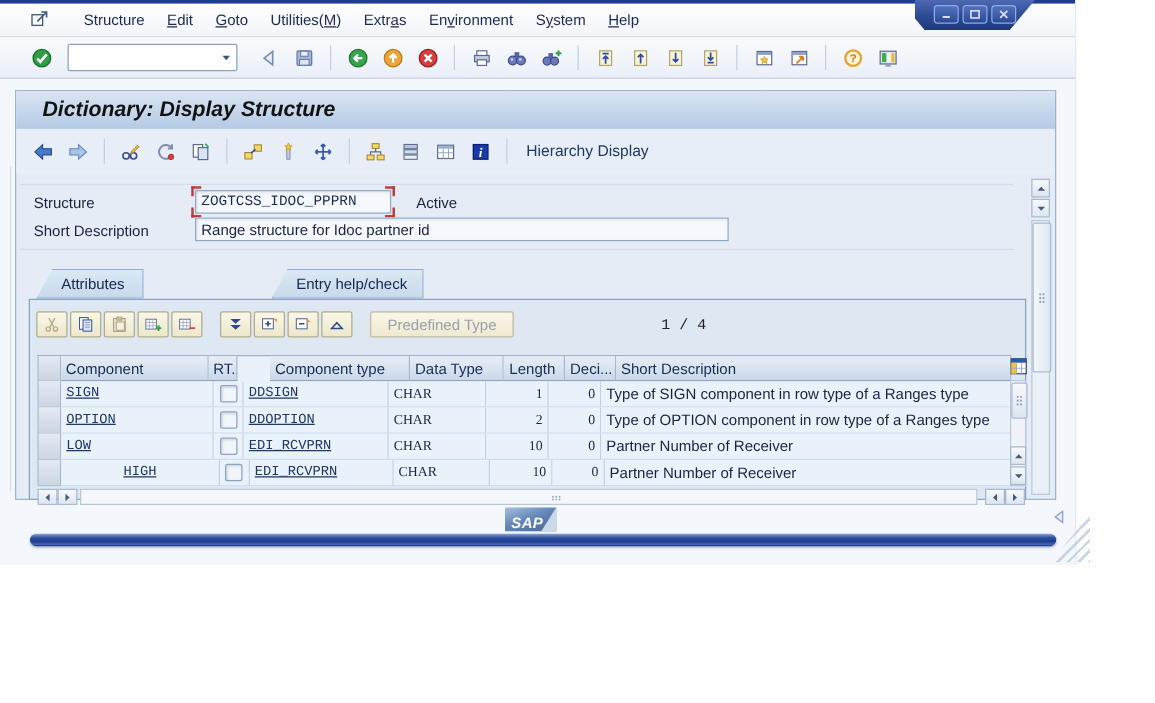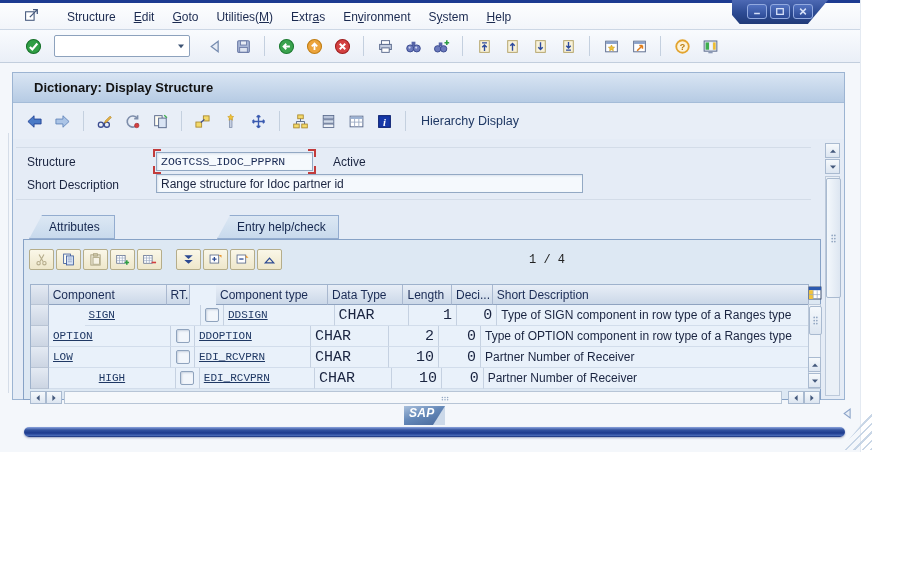--- a/index.html
+++ b/index.html
@@ -34,21 +34,21 @@
   .cmdinput{flex:1;border:none;outline:none;height:16px;font-size:12px;padding:0 3px;min-width:0;
     font-family:"Liberation Sans",sans-serif;background:transparent;}
   .cmddrop{width:16px;height:18px;display:inline-flex;align-items:center;justify-content:center;}
   .cmddrop svg{width:12px;height:12px;}
   
   .mb{position:absolute;left:12px;top:72px;width:833px;height:328px;box-sizing:border-box;
     border:1px solid #9cb4d2;background:#e5ecf6;}
   .titlebar{position:absolute;left:0;top:0;right:0;height:30px;
     background:linear-gradient(180deg,#d9e5f3 0%,#b6cbe4 100%);border-bottom:1px solid #a4bcd8;
     display:flex;align-items:center;padding-left:21px;box-sizing:border-box;}
-  .title{font-size:13px;font-weight:bold;color:#121212;}
+  .title{font-size:17px;font-weight:bold;font-style:italic;color:#121212;}
   .apptoolbar{position:absolute;left:0;top:30px;right:0;height:36px;background:#e8eef7;
     display:flex;align-items:center;padding-left:10px;box-sizing:border-box;gap:5px;}
   .appbtn{width:23px;height:22px;display:inline-flex;align-items:center;justify-content:center;}
   .appbtn svg{width:17px;height:17px;}
   .app-text-btn{font-size:12.5px;color:#1f3864;padding:3px 11px;white-space:nowrap;cursor:default;}
   .leftline{position:absolute;left:7px;top:31px;width:1px;height:368px;background:#d5dde8;}
   
   .flabel{position:absolute;font-size:12px;color:#1a2440;height:18px;line-height:18px;}
   .field{position:absolute;height:19px;box-sizing:border-box;background:#f5f9fd;border:1px solid #93a9c4;
     display:flex;align-items:center;padding:0 4px;box-shadow:inset 1px 1px 2px rgba(140,160,190,.25);}
@@ -86,21 +86,21 @@
   .comp-table{position:absolute;left:6px;top:44px;width:778px;border-top:1px solid #9eb2cc;
     border-left:1px solid #9eb2cc;box-sizing:content-box;background:#e9f1fa;}
   .trow{display:flex;}
   .tcell{box-sizing:border-box;height:21px;display:flex;align-items:center;padding:0 4px;
     border-right:1px solid #c5d1e1;border-bottom:1px solid #d2ddeb;background:#e9f1fa;overflow:hidden;white-space:nowrap;}
   .th{height:20px;background:linear-gradient(180deg,#e8eef7 0%,#cbd8e8 100%);
     border-right:1px solid #a9b8cf;border-bottom:1px solid #8fa3c0;font-size:12px;color:#1a2b55;}
   .sel{background:linear-gradient(180deg,#e4eaf3,#ccd5e3);border-right:1px solid #a9b8cf;
     border-bottom:1px solid #b9c4d4;}
   .lnk{color:#1f3864;text-decoration:underline;font-family:"Liberation Mono",monospace;font-size:11px;cursor:pointer;}
-  .mono{font-family:Liberation Mono, monospace;font-size:15px;color:#1a2440;}
+  .mono{font-family:Liberation Serif, serif;font-size:11px;color:#1a2440;}
   .rt{justify-content:center;}
   .num{justify-content:flex-end;}
   .desc{font-size:12px;color:#1a2440;}
   .cb{width:12px;height:12px;background:#f2f6fb;border:1px solid #8fa3bd;border-radius:2px;
     box-shadow:inset 1px 1px 2px rgba(120,140,170,.35);}
   
   .sbtn{background:linear-gradient(180deg,#f6f9fc,#dde6f1);border:1px solid #a9bad0;box-sizing:border-box;
     display:flex;align-items:center;justify-content:center;}
   .sbtn svg{width:10px;height:10px;}
   .tconfig{position:absolute;left:784px;top:45px;width:14px;height:16px;display:flex;}
@@ -120,21 +120,21 @@
   .hgrip svg{width:8px;height:9px;transform:rotate(90deg);}
   .main-vscroll{position:absolute;left:812px;top:70px;width:15px;height:253px;display:flex;flex-direction:column;}
   .mvbtn{width:15px;height:15px;flex:0 0 auto;}
   .mvtrack{flex:1;margin-top:2px;background:#eaf0f7;border:1px solid #bcc9da;box-sizing:border-box;position:relative;}
   .mvthumb{position:absolute;left:0px;top:1px;width:13px;height:118px;border:1px solid #a9bad0;border-radius:2px;
     background:linear-gradient(90deg,#f4f8fc,#dde6f1);display:flex;align-items:center;justify-content:center;}
   .mvthumb svg{width:7px;height:11px;}
   
   .saplogo{position:absolute;left:404px;top:406px;width:41px;height:19px;overflow:hidden;
     background:linear-gradient(160deg,#a9c0dc 0%,#6488b8 45%,#47679a 100%);
-    display:flex;align-items:flex-start;padding-left:5px;box-sizing:border-box;}
+    display:flex;align-items:flex-end;padding-left:5px;box-sizing:border-box;}
   .saplogo span{color:#ffffff;font-weight:bold;font-style:italic;font-size:12px;letter-spacing:.3px;}
   .sapwedge{position:absolute;right:0;top:0;width:0;height:0;border-bottom:19px solid #ccd9e9;
     border-left:12px solid transparent;}
   .hollowleft{position:absolute;left:840px;top:406px;width:16px;height:16px;display:flex;}
   .hollowleft svg{width:15px;height:15px;}
   .statusbar{position:absolute;left:24px;top:427px;width:821px;height:10px;border-radius:5px;
     background:linear-gradient(180deg,#8ca4dd 0%,#33539f 30%,#1c3a8e 60%,#4667b4 85%,#132c74 100%);
     box-shadow:0 1px 2px rgba(30,50,110,.4);}
   .gripcorner{position:absolute;left:836px;top:410px;width:36px;height:40px;opacity:.85;
     background:repeating-linear-gradient(135deg,transparent 0 4px,#bfcfe2 4px 6px);
@@ -481,37 +481,38 @@
                   <path d="M4.5 7.5 h4.6" stroke="#2c4a92" stroke-width="1.4"></path>
                 </svg>
               </span>
               <span class="ttbtn">
                 <svg viewBox="0 0 16 16">
                   <path d="M3.5 11.5 h9 L8 6.5 Z" fill="none" stroke="#2c4a92" stroke-width="1.3"></path>
                 </svg>
               </span>
             </span>
           </span>
+        <span class="predef">Predefined Type</span>
       </div>
       <span class="rowcounter">1 / 4</span>
 
       <div class="comp-table" id="comp-table">
           <div class="trow">
             <div class="tcell th sel" style="width: 18px;"></div>
             <div class="tcell th" style="width: 122px;">Component</div>
             <div class="tcell th" style="width: 24px;">RT...</div>
             <div class="tcell th" style="width: 116px; margin-left: 26px;">Component type</div>
             <div class="tcell th" style="width: 78px;">Data Type</div>
             <div class="tcell th" style="width: 50px;">Length</div>
             <div class="tcell th" style="width: 42px;">Deci...</div>
             <div class="tcell th" style="width: 328px;">Short Description</div>
           </div>
           <div class="trow">
             <div class="tcell sel" style="width: 18px;"></div>
-            <div class="tcell" style="width: 122px; margin-left: 36px;">
+            <div class="tcell" style="width: 122px;">
               <span class="lnk">SIGN</span>
             </div>
             <div class="tcell rt" style="width: 24px;">
               <span class="cb"></span>
             </div>
             <div class="tcell" style="width: 116px;">
               <span class="lnk">DDSIGN</span>
             </div>
             <div class="tcell mono" style="width: 78px;">CHAR</div>
             <div class="tcell mono num" style="width: 50px;">1</div>

